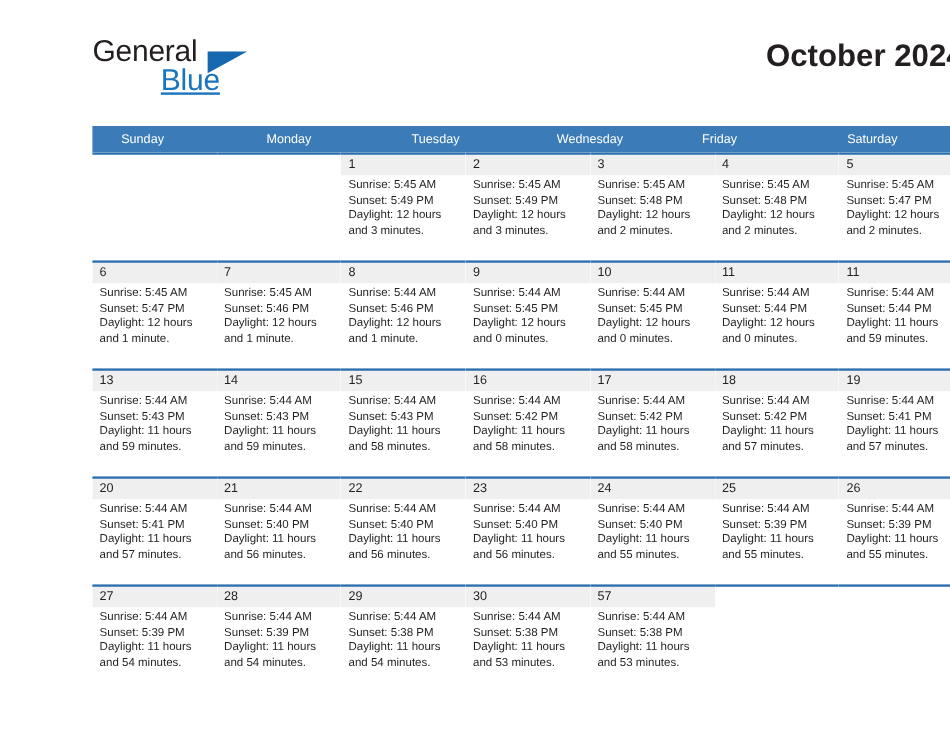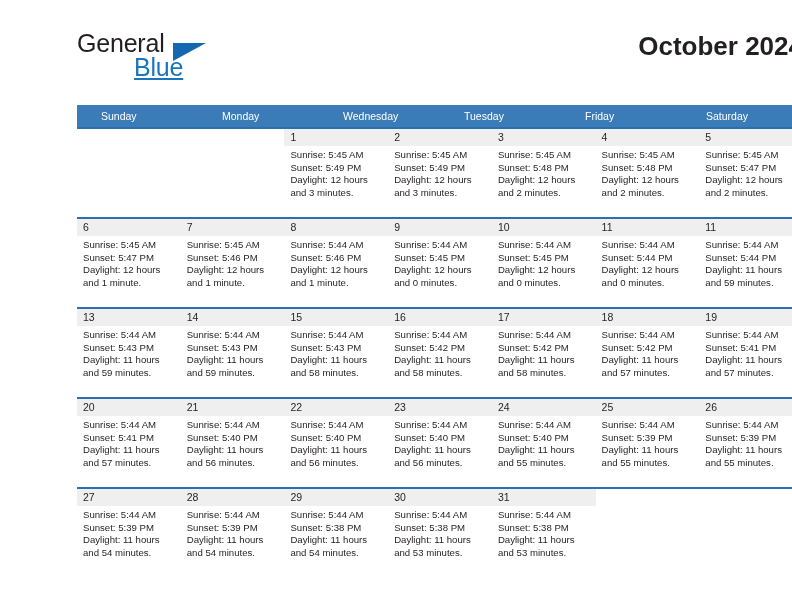--- a/index.html
+++ b/index.html
@@ -171,22 +171,22 @@
     <div class="title-block">
       <h1 class="cal-title">October 2024</h1>
     </div>
 
   </div>
 
   <div class="calendar">
     <div class="dow-row">
         <div class="dow">Sunday</div>
         <div class="dow">Monday</div>
+        <div class="dow">Tuesday</div>
         <div class="dow">Wednesday</div>
-        <div class="dow">Tuesday</div>
         <div class="dow">Friday</div>
         <div class="dow">Saturday</div>
       </div>
     <div id="weeks">
         <div class="week-row">
           <div class="cell empty">
             <div class="daynum"></div>
           </div>
           <div class="cell empty">
             <div class="daynum"></div>
@@ -463,21 +463,21 @@
           <div class="cell">
             <div class="daynum">30</div>
             <div class="details">
               <div>Sunrise: 5:44 AM</div>
               <div>Sunset: 5:38 PM</div>
               <div>Daylight: 11 hours</div>
               <div>and 53 minutes.</div>
             </div>
           </div>
           <div class="cell">
-            <div class="daynum">31</div>
+            <div class="daynum">57</div>
             <div class="details">
               <div>Sunrise: 5:44 AM</div>
               <div>Sunset: 5:38 PM</div>
               <div>Daylight: 11 hours</div>
               <div>and 53 minutes.</div>
             </div>
           </div>
           <div class="cell empty">
             <div class="daynum"></div>
           </div>

